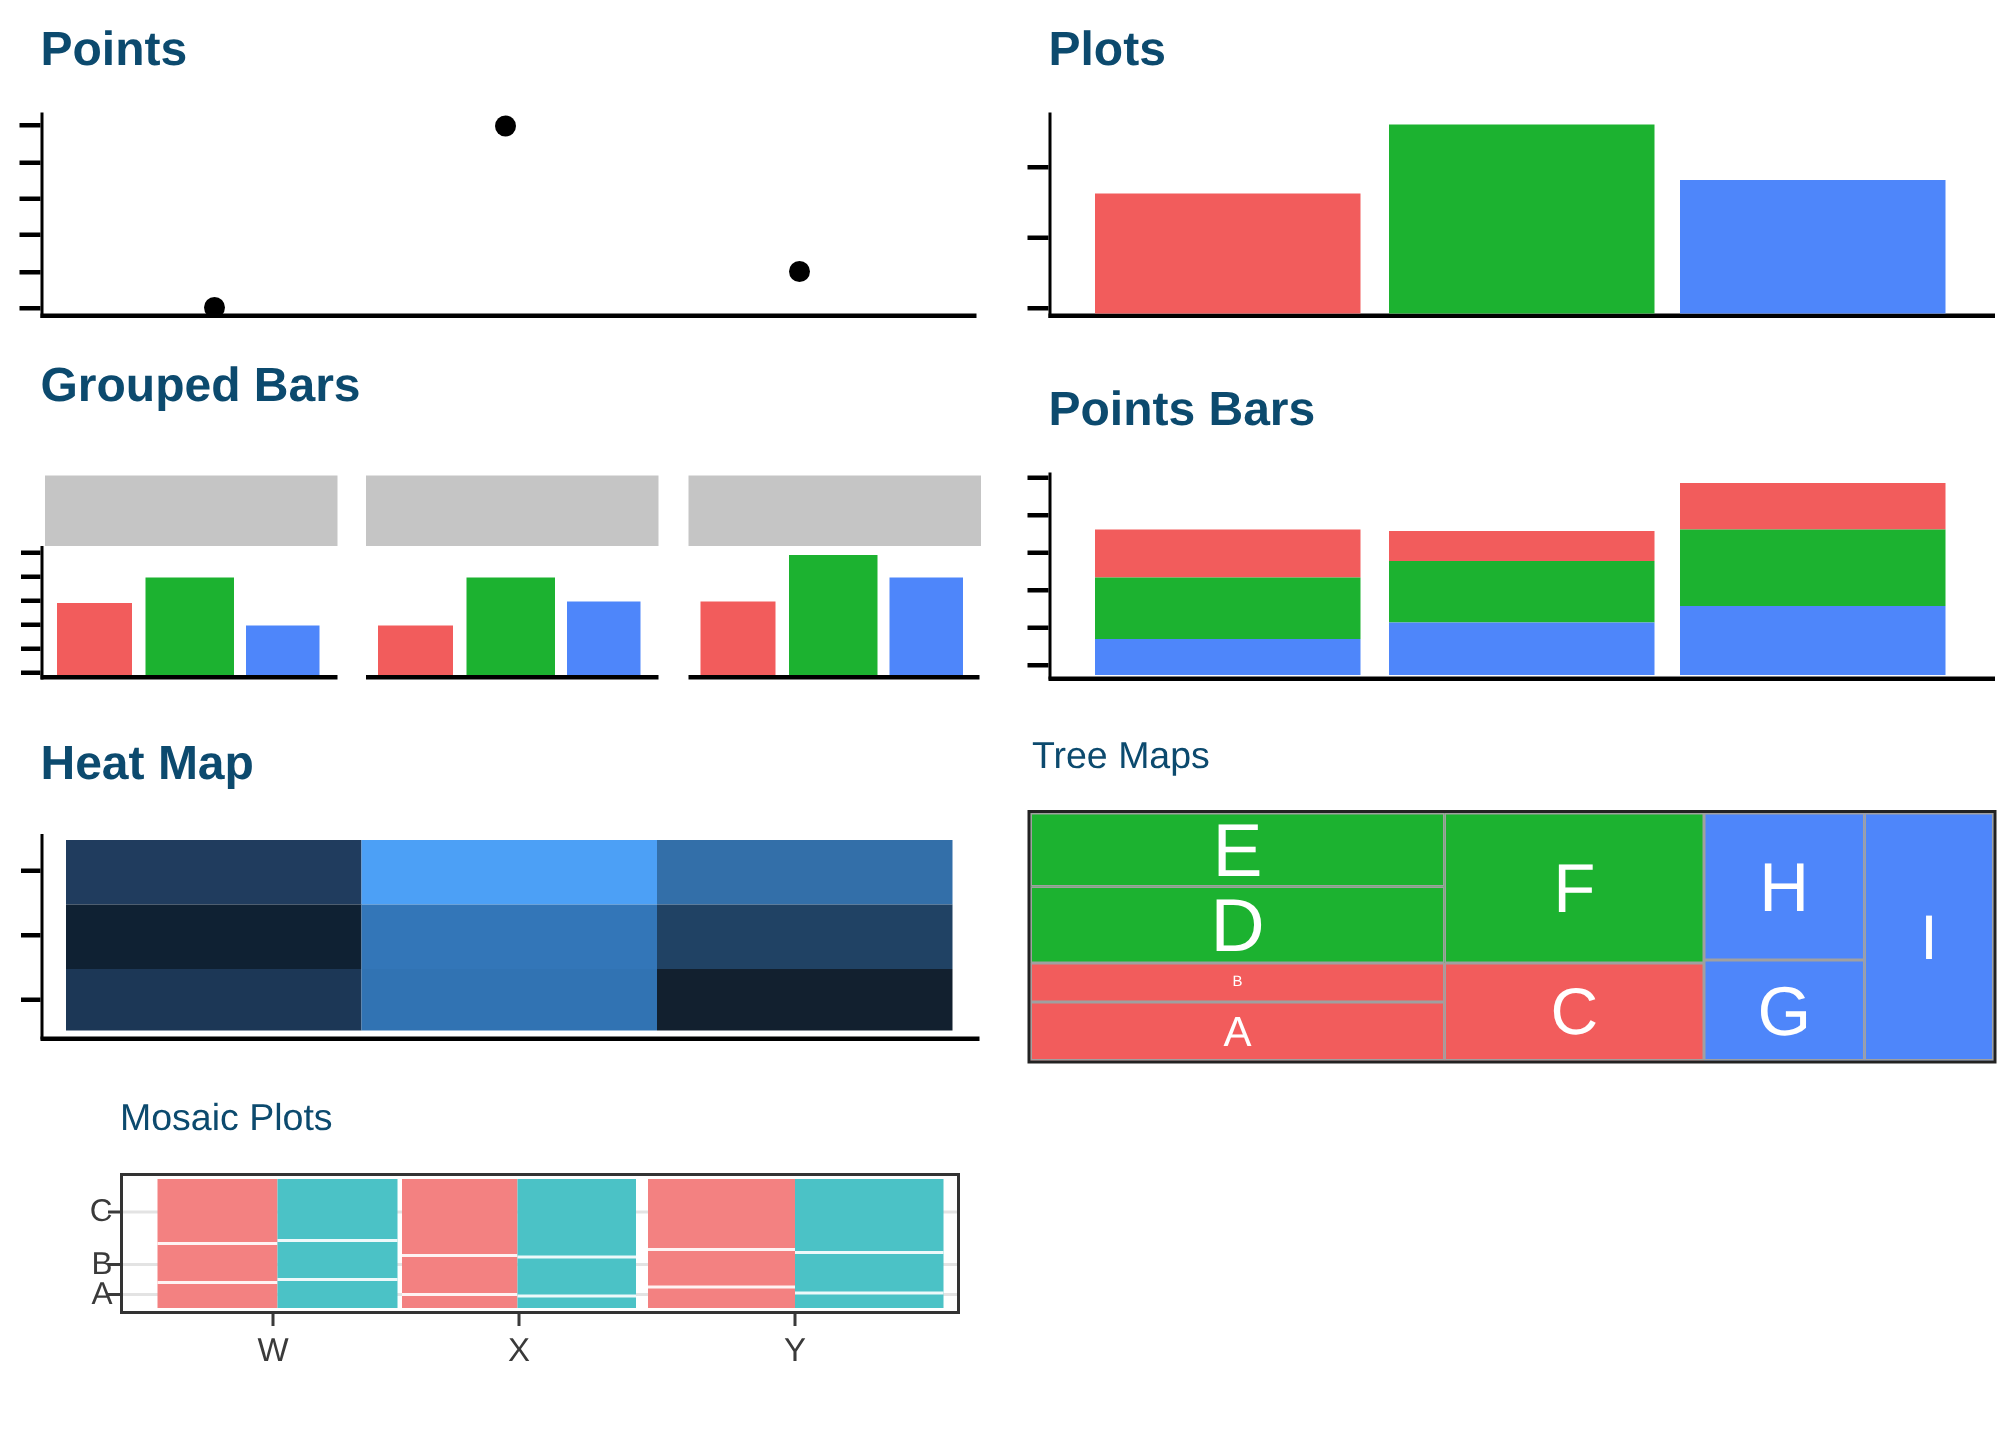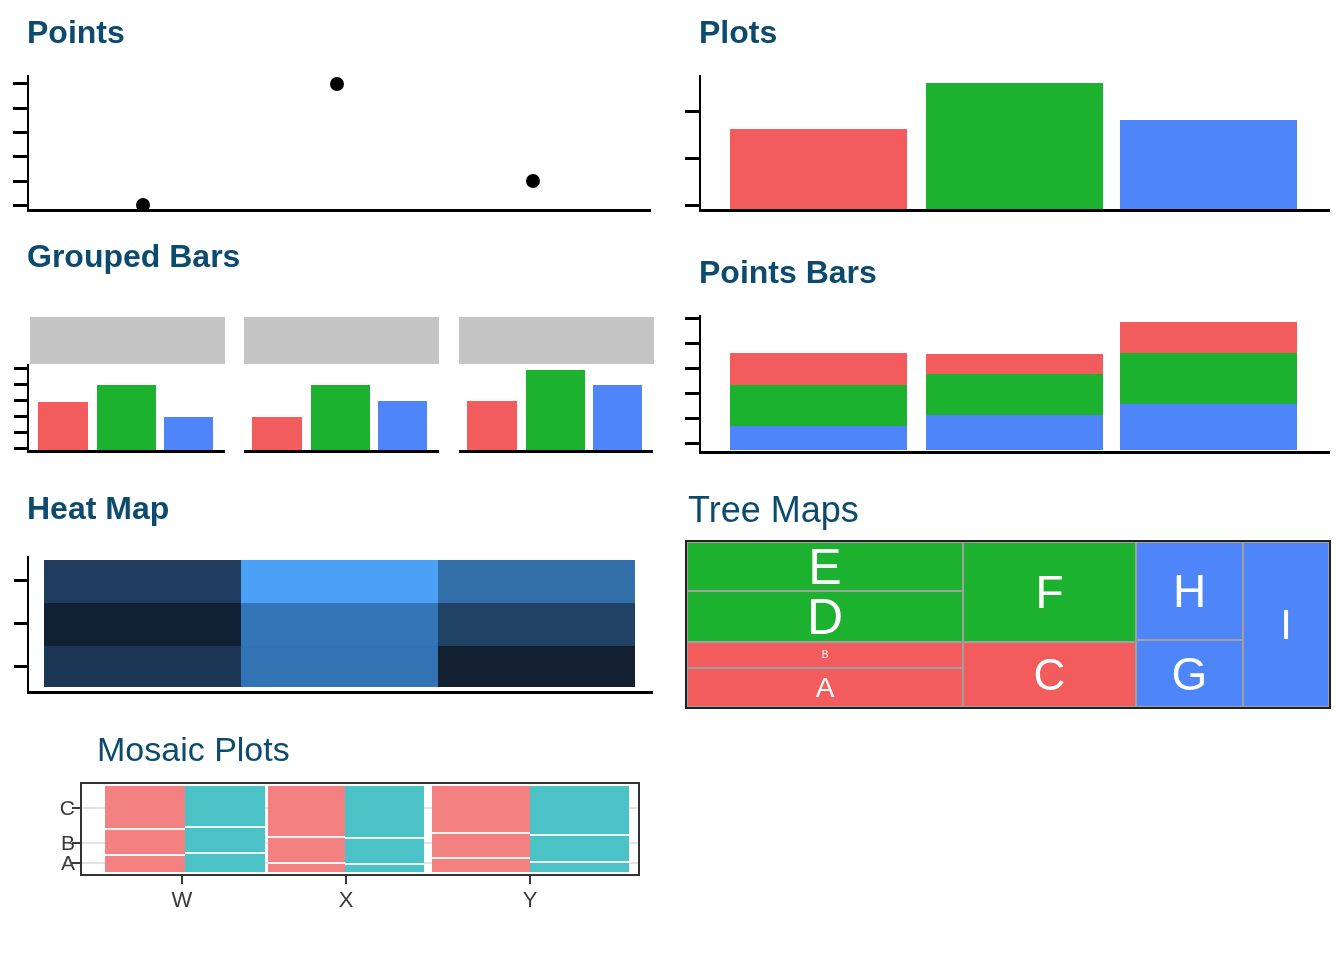--- a/index.html
+++ b/index.html
@@ -6,22 +6,22 @@
   #canvas{position:relative;width:1344px;height:960px;background:#ffffff;overflow:hidden;
           font-family:"Liberation Sans",sans-serif;}
   .ptitle{position:absolute;margin:0;color:#0c4a6e;line-height:1.05;white-space:nowrap;}
   .bold{font-weight:700;font-size:32px;}
   .reg{font-weight:400;}
   #title-points{left:27px;top:16px;}
   #title-bars{left:699px;top:16px;}
   #title-grouped{left:27px;top:240px;}
   #title-stacked{left:699px;top:256px;}
   #title-heatmap{left:27px;top:492px;}
-  #title-treemap{left:688px;top:491px;font-size:36px;}
-  #title-mosaic{left:97px;top:732px;font-size:34px;}
+  #title-treemap{left:688px;top:491px;font-size:25px;}
+  #title-mosaic{left:80px;top:732px;font-size:25px;}
   #chart-layer div{box-sizing:border-box;}
 </style>
 </head>
 <body>
 
 <div id="canvas">
   <h2 class="ptitle bold" id="title-points">Points</h2>
   <h2 class="ptitle bold" id="title-bars">Plots</h2>
   <h2 class="ptitle bold" id="title-grouped">Grouped Bars</h2>
   <h2 class="ptitle bold" id="title-stacked">Points Bars</h2>

